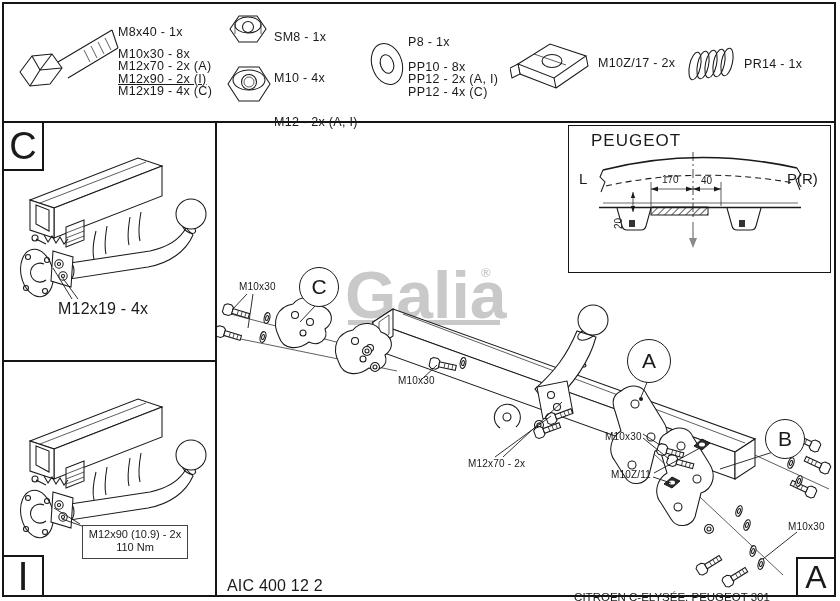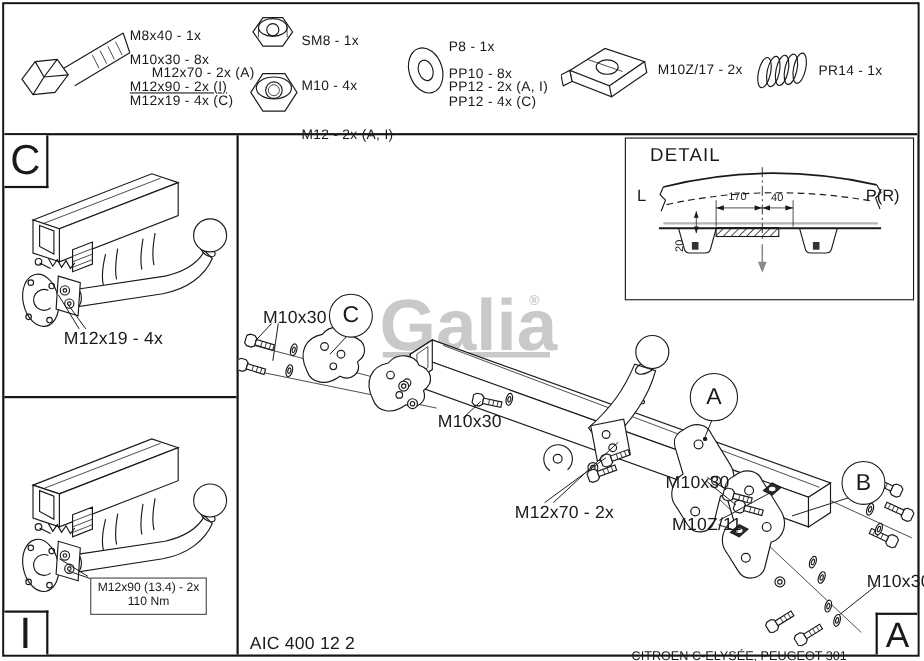--- a/index.html
+++ b/index.html
@@ -6,21 +6,21 @@
   .canvas{position:relative;width:840px;height:601px;background:#fff;overflow:hidden;
           font-family:"Liberation Sans",sans-serif;color:#1a1a1a;}
   .sheet{position:absolute;left:2px;top:2px;width:830px;height:591px;border:2px solid #151515;}
   .parts{position:absolute;left:0;top:0;width:100%;height:117px;border-bottom:2px solid #151515;background:#fff;}
   .leftcol{position:absolute;left:0;top:119px;bottom:0;width:211px;border-right:2px solid #151515;}
   .panelC{position:absolute;top:0;left:0;right:0;height:237px;border-bottom:2px solid #151515;}
   .panelI{position:absolute;top:239px;left:0;right:0;bottom:0;}
   .main{position:absolute;left:213px;top:119px;right:0;bottom:0;}
   .abs{position:absolute;}
   .partlbl{position:absolute;font-size:12.5px;letter-spacing:.3px;line-height:12.4px;white-space:nowrap;}
-  .lbl{position:absolute;font-size:16px;letter-spacing:.2px;white-space:nowrap;z-index:4;}
+  .lbl{position:absolute;font-size:10px;letter-spacing:.2px;white-space:nowrap;z-index:4;}
   .cornerbox{position:absolute;background:#fff;display:flex;align-items:center;justify-content:center;z-index:6;}
   .circ{position:absolute;border:1.4px solid #1a1a1a;border-radius:50%;background:#fff;z-index:3;
         display:flex;align-items:center;justify-content:center;font-size:21px;}
   .watermark{position:absolute;left:128px;top:134px;font-size:66px;font-weight:bold;color:#c9c9c9;z-index:0;letter-spacing:0;}
   .wm-bar{position:absolute;left:131px;top:197px;width:152px;height:5px;background:#c9c9c9;z-index:0;}
   .wm-reg{position:absolute;left:264px;top:142px;font-size:13px;font-weight:bold;color:#c9c9c9;z-index:0;}
   .mainsvg{position:absolute;left:0;top:0;z-index:1;}
   .detail{position:absolute;left:351px;top:2px;width:261px;height:146px;border:1.5px solid #151515;background:#fff;z-index:5;}
   .d-title{position:absolute;left:22px;top:5px;font-size:17px;letter-spacing:1px;}
   .d-side{position:absolute;font-size:15px;}
@@ -44,21 +44,21 @@
     <div class="parts">
       <svg class="abs" style="left:6px;top:8px;" width="112" height="100" viewBox="0 0 112 100">
         <polygon class="fw" points="10,60 22,44 42,42 52,56 40,72 20,74"></polygon>
         <path class="ln" d="M 22,44 L 30,58 L 20,74 M 30,58 L 42,42 M 30,58 L 52,56"></path>
         <path class="ln" d="M 48,50 L 102,18 M 58,66 L 108,36 M 102,18 L 108,36"></path>
         <path class="lnT" d="M 74,38 L 80,50 M 81,34 L 87,46 M 88,30 L 94,42 M 95,26 L 101,38"></path>
       </svg>
       <div class="partlbl" style="left:114px;top:22px;">M8x40 - 1x</div>
       <div class="abs" style="left:114px;top:44px;">
         <div class="partlbl" style="position:static;">M10x30 - 8x</div>
-        <div class="partlbl" style="position:static;margin-left:20px;">M12x70 - 2x (A)</div>
+        <div class="partlbl" style="position:static;">M12x70 - 2x (A)</div>
         <div class="partlbl" style="position:static;text-decoration:underline;">M12x90 - 2x (I)</div>
         <div class="partlbl" style="position:static;">M12x19 - 4x (C)</div>
       </div>
 
       <svg class="abs" style="left:224px;top:8px;" width="40" height="36" viewBox="0 0 40 36">
         <polygon class="fw" points="2,17 11,4 29,4 38,17 29,30 11,30"></polygon>
         <ellipse class="ln" cx="20" cy="13" rx="13" ry="8"></ellipse>
         <circle class="ln" cx="20" cy="15" r="5.5"></circle>
         <path class="lnT" d="M 7,12 L 7,22 M 33,12 L 33,22"></path>
       </svg>
@@ -147,21 +147,21 @@
         <div class="lbl" style="left:54px;top:177px;font-size:16px;">M12x19 - 4x</div>
         <div class="cornerbox" style="left:0;top:0;width:38px;height:46px;border-right:2px solid #151515;border-bottom:2px solid #151515;font-size:38px;">C</div>
       </div>
 
       <div class="panelI">
         <svg class="abs" style="left:6px;top:6px;" width="200" height="210" viewBox="0 0 200 210">
           <use href="#towbar"></use>
           <path class="ld" d="M 70,156 L 44,140 M 72,158 L 52,151"></path>
         </svg>
         <div class="calloutbox" style="left:78px;top:163px;width:104px;height:30px;">
-          <div>M12x90 (13.4) - 2x</div>
+          <div>M12x90 (10.9) - 2x</div>
           <div>110 Nm</div>
         </div>
         <div class="cornerbox" style="left:0;bottom:0;width:38px;height:38px;border-top:2px solid #151515;border-right:2px solid #151515;font-size:40px;">I</div>
       </div>
     </div>
 
     <div class="main">
 
       <div class="watermark">Galia</div>
       <div class="wm-bar"></div>
@@ -321,21 +321,21 @@
           <path class="lnT" d="M 82,56 L 82,80 M 152,56 L 152,80"></path>
           <line class="lnT" x1="82" y1="63" x2="152" y2="63"></line>
           <polygon points="82,63 89,60.6 89,65.4" fill="#1a1a1a"></polygon>
           <polygon points="124,63 117,60.6 117,65.4" fill="#1a1a1a"></polygon>
           <polygon points="152,63 145,60.6 145,65.4" fill="#1a1a1a"></polygon>
           <polygon points="124,63 131,60.6 131,65.4" fill="#1a1a1a"></polygon>
           <line class="lnT" x1="64" y1="66" x2="64" y2="86"></line>
           <polygon points="64,66 61.8,72 66.2,72" fill="#1a1a1a"></polygon>
           <polygon points="64,86 61.8,80 66.2,80" fill="#1a1a1a"></polygon>
         </svg>
-        <div class="d-title">DETAIL</div>
+        <div class="d-title">PEUGEOT</div>
         <div class="d-side" style="left:10px;top:44px;">L</div>
         <div class="d-side" style="left:218px;top:44px;">P(R)</div>
         <div class="d-dim" style="left:93px;top:48px;">170</div>
         <div class="d-dim" style="left:132px;top:49px;">40</div>
         <div class="d-dim" style="left:44px;top:92px;transform:rotate(-90deg);">20</div>
       </div>
 
       <div class="lbl" style="left:10px;top:454px;font-size:16px;">AIC 400 12 2</div>
       <div class="veh" style="left:330px;top:437px;width:250px;">
         <div>CITROEN C-ELYSÉE, PEUGEOT 301</div>

